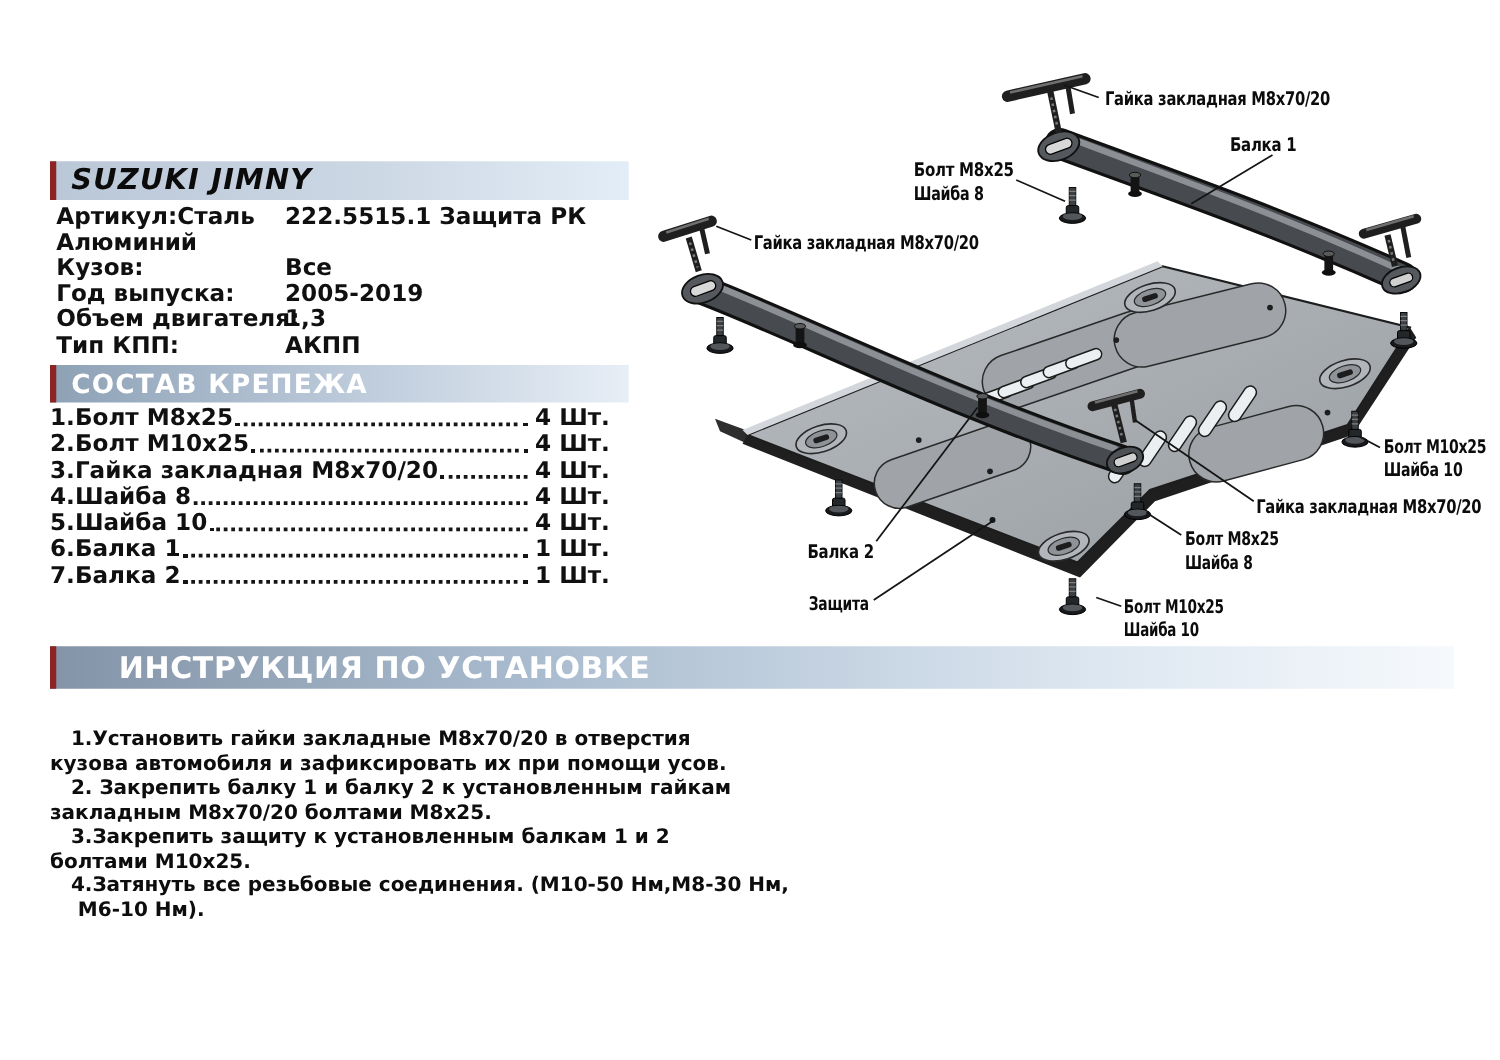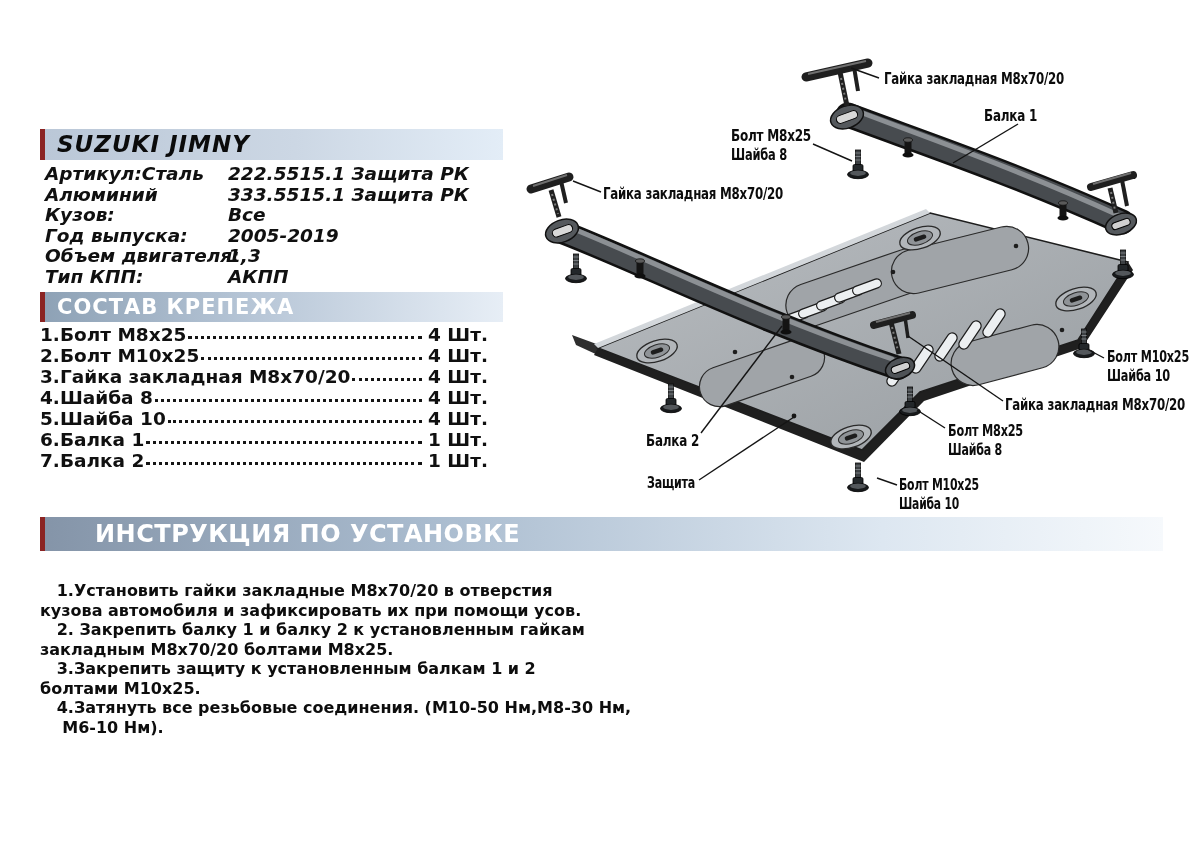--- a/index.html
+++ b/index.html
@@ -16,26 +16,26 @@
 
   #partsbar{left:40px;top:292px;width:463px;height:30px;
     background:linear-gradient(90deg,#8da1b5 0%,#b6c5d6 45%,#e7eef6 100%);}
   #partsbar .bartext{font-size:21px;line-height:30px;letter-spacing:1px;color:#ffffff;}
 
   #instrbar{left:40px;top:517px;width:1123px;height:34px;
     background:linear-gradient(90deg,#8494a8 0%,#aabccf 35%,#dde7f1 75%,#f6f9fc 100%);}
   #instrbar .bartext{font-size:24px;line-height:34px;letter-spacing:0.5px;color:#ffffff;margin-left:38px;}
 
   #specs{position:absolute;left:40px;top:164px;width:463px;}
-  .spec-row{display:grid;grid-template-columns:188px 1fr;height:20.5px;font-size:18.5px;line-height:20.5px;white-space:nowrap;font-style:italic;}
+  .spec-row{display:grid;grid-template-columns:188px 1fr;height:20.5px;font-size:18.5px;line-height:20.5px;white-space:nowrap;}
   .spec-label{padding-left:5px;}
   .spec-label.indent{text-align:left;padding-right:32px;}
 
   #parts{position:absolute;left:40px;top:324px;width:446px;}
-  .part-row{display:flex;align-items:flex-start;height:21px;font-size:18.5px;line-height:21px;white-space:nowrap;}
+  .part-row{display:flex;align-items:flex-end;height:21px;font-size:18.5px;line-height:21px;white-space:nowrap;}
   .part-name{flex:none;}
   .part-dots{flex:1 1 auto;border-bottom:3px dotted #151515;margin:0 6px 4px 2px;height:12px;}
   .part-qty{flex:none;width:58px;text-align:left;}
 
   #instructions{position:absolute;left:40px;top:581px;width:660px;
     font-size:16px;line-height:19.5px;white-space:pre-wrap;color:#0d0d0d;}
 
   #diagram{position:absolute;left:500px;top:15px;width:700px;height:510px;}
   #diagram text{font-family:"DejaVu Sans","Liberation Sans",sans-serif;font-weight:700;
     font-size:15px;fill:#0c0c0c;letter-spacing:-0.3px;}
@@ -50,21 +50,20 @@
     <span class="bartext">SUZUKI JIMNY</span>
   </div>
 
   <div id="specs">
     <div class="spec-row">
       <span class="spec-label">Артикул:Сталь</span>
       <span class="spec-value">222.5515.1 Защита РК</span>
     </div>
     <div class="spec-row">
       <span class="spec-label indent">Алюминий</span>
-      <span class="spec-value">333.5515.1 Защита РК</span>
     </div>
     <div class="spec-row">
       <span class="spec-label">Кузов:</span>
       <span class="spec-value">Все</span>
     </div>
     <div class="spec-row">
       <span class="spec-label">Год выпуска:</span>
       <span class="spec-value">2005-2019</span>
     </div>
     <div class="spec-row">

